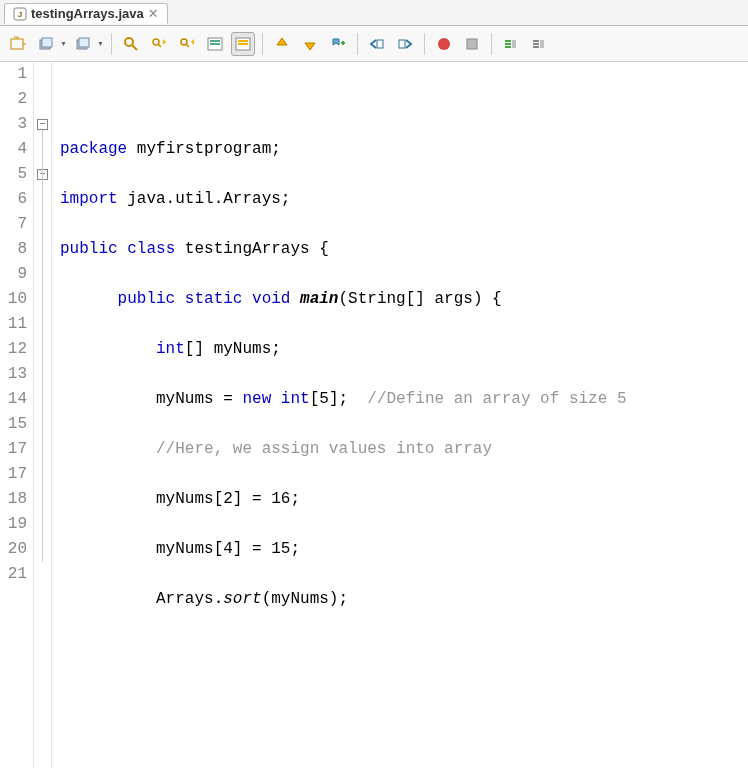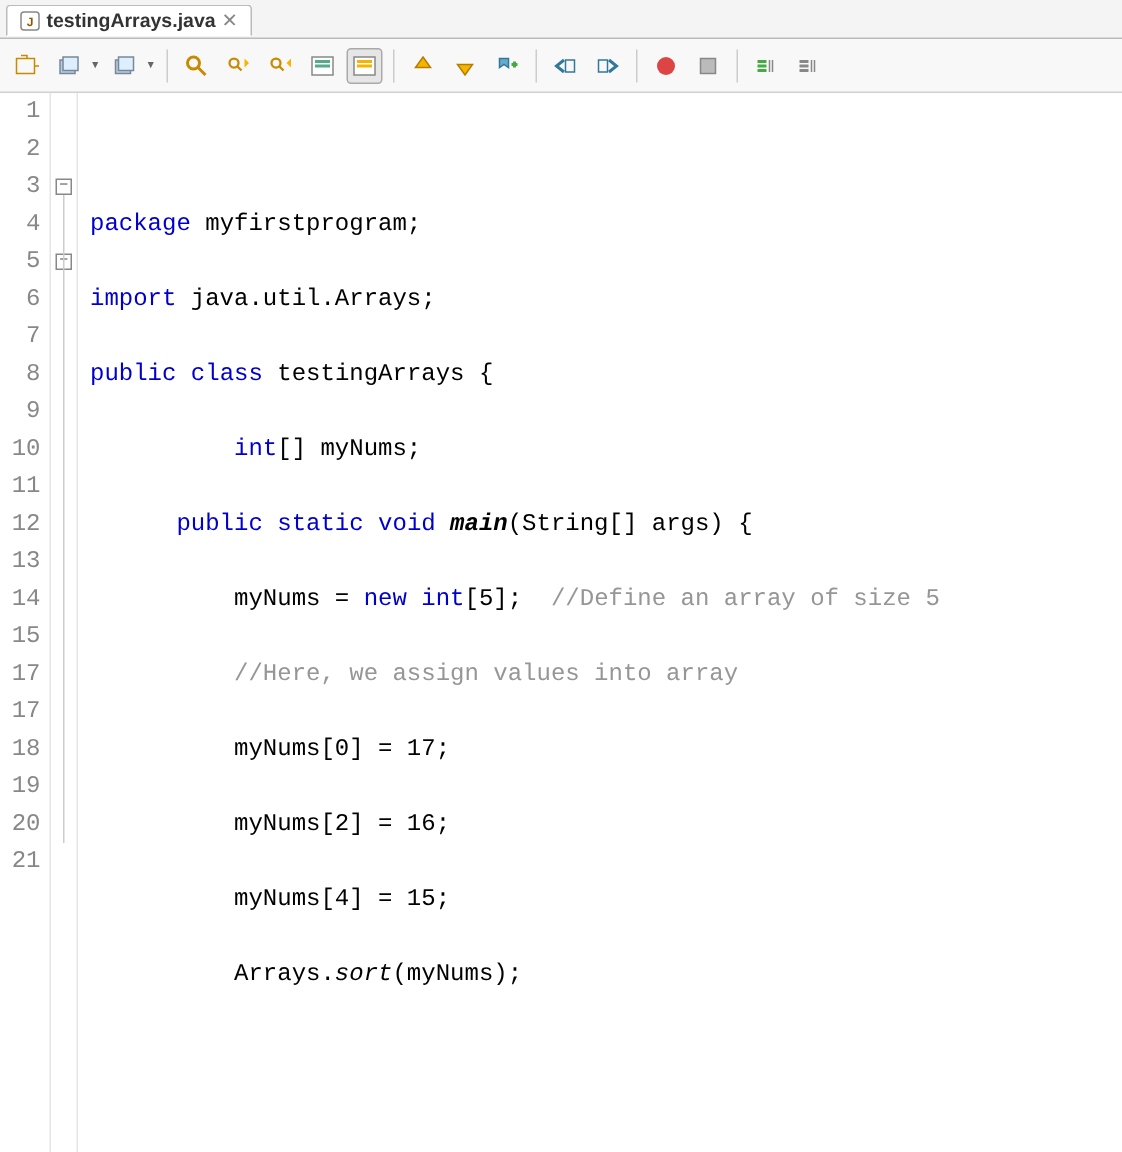--- a/index.html
+++ b/index.html
@@ -280,25 +280,24 @@
   <div class="fold-col">
     <div class="fold-mark" style="top:57px">−</div>
     <div class="fold-mark" style="top:107px">−</div>
     <div class="fold-line" style="top:68px;height:432px"></div>
   </div>
   <div class="code">
 <div> </div>
 <div><span class="kw">package</span> myfirstprogram;</div>
 <div><span class="kw">import</span> java.util.Arrays;</div>
 <div><span class="kw">public</span> <span class="kw">class</span> <span class="fn-bold">testingArrays</span> {</div>
+<div>      <span class="kw">public</span> <span class="kw">static</span> <span class="kw">void</span> <span class="fn-italic">main</span>(String[] args) {</div>
 <div>          <span class="typekw">int</span>[] myNums;</div>
-<div>      <span class="kw">public</span> <span class="kw">static</span> <span class="kw">void</span> <span class="fn-italic">main</span>(String[] args) {</div>
 <div>          myNums = <span class="kw">new</span> <span class="typekw">int</span>[5];  <span class="com">//Define an array of size 5</span></div>
 <div>          <span class="com">//Here, we assign values into array</span></div>
-<div>          myNums[0] = 17;</div>
 <div>          myNums[2] = 16;</div>
 <div>          myNums[4] = 15;</div>
 <div>          Arrays.<span style="font-style:italic">sort</span>(myNums);</div>
 
 
 
 
 
 
 

